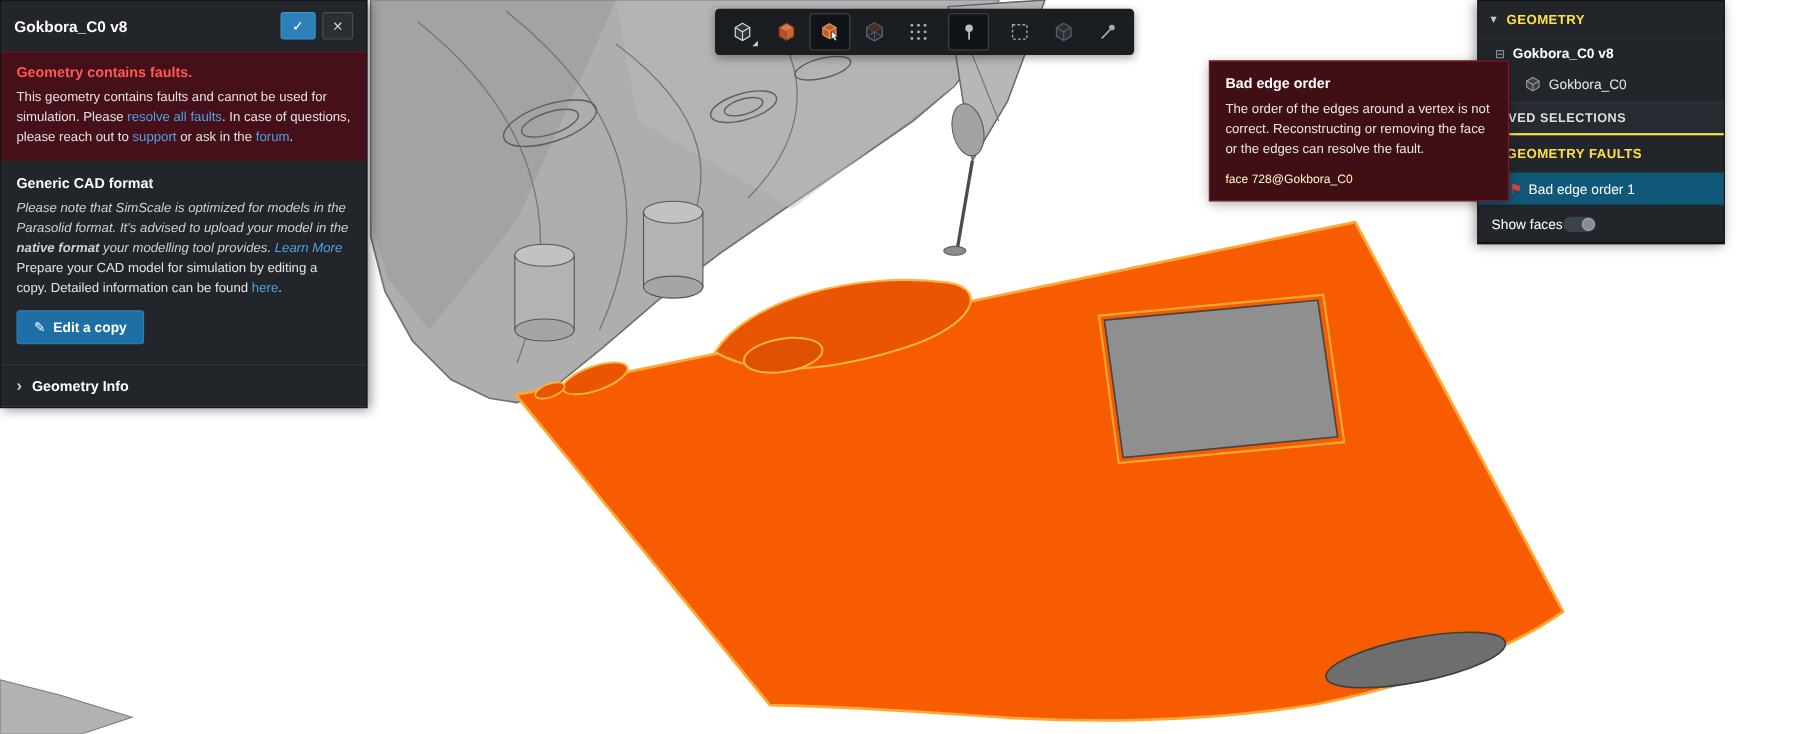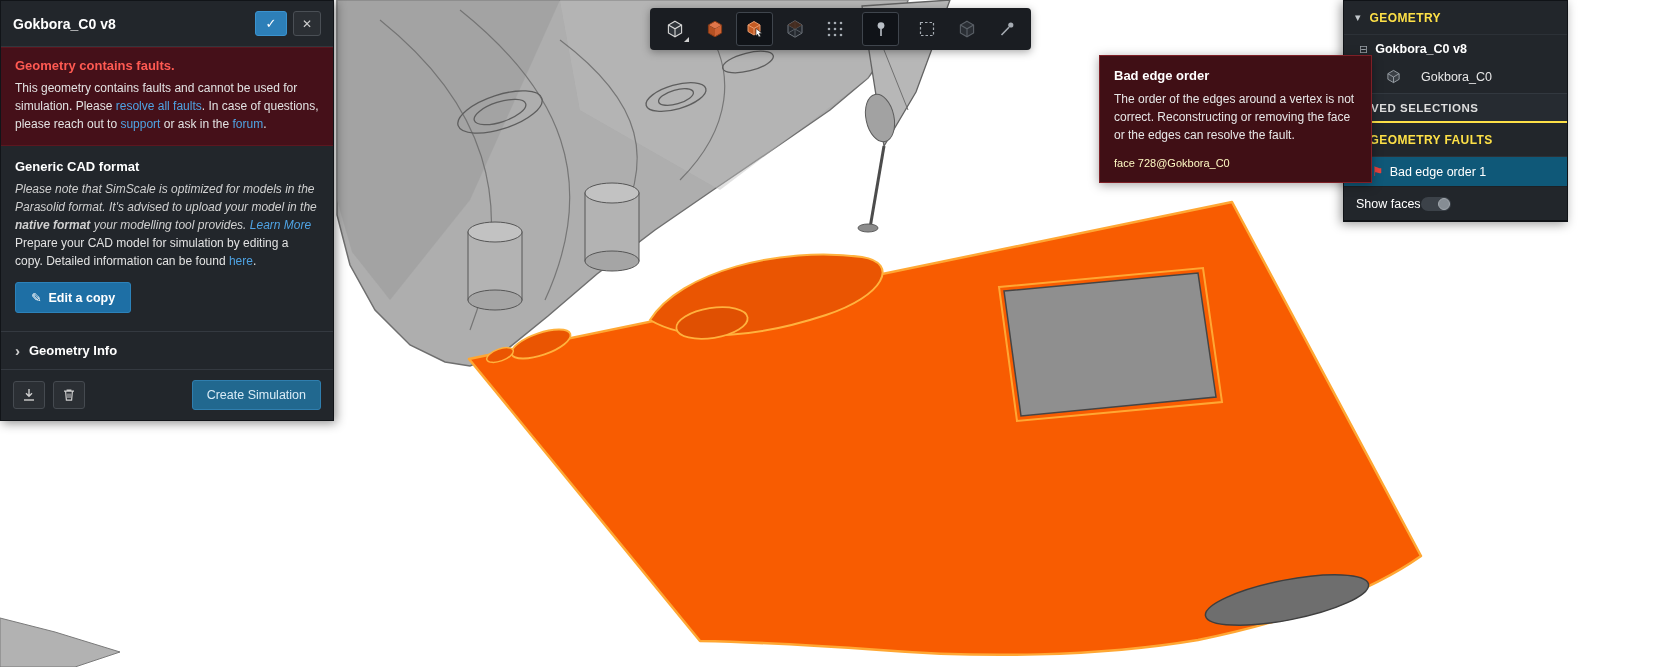--- a/index.html
+++ b/index.html
@@ -102,21 +102,21 @@
   }
   .rp-header {
     height:34px; display:flex; align-items:center; gap:9px; padding:0 11px;
     border-bottom:1px solid #2c3137; cursor:pointer;
   }
   .rp-header .chev { color:#c2c7cc; font-size:11px; }
   .rp-header .rp-h-label { color:#fde047; font-weight:bold; font-size:12px; letter-spacing:.4px; }
   .rp-tree-root { height:28px; display:flex; align-items:center; gap:7px; padding-left:15px; cursor:pointer; }
   .rp-tree-root .tree-toggle { color:#9aa0a6; font-size:11px; }
   .rp-tree-root .lbl { color:#ffffff; font-weight:bold; }
-  .rp-tree-child { height:27px; display:flex; align-items:center; gap:20px; padding-left:42px; cursor:pointer; margin-bottom:3px; }
+  .rp-tree-child { height:27px; display:flex; align-items:center; gap:7px; padding-left:42px; cursor:pointer; margin-bottom:3px; }
   .rp-tree-child .lbl { color:#e8e8e8; }
   .rp-subheader {
     height:30px; background:#262b31; border-top:1px solid #32383f; border-bottom:2px solid #fde047;
     display:flex; align-items:center; padding:0 11px; cursor:pointer;text-align:center;
   }
   .rp-subheader .lbl { font-size:11.5px; font-weight:bold; color:#dfdfdf; letter-spacing:.5px; }
   .fault-row {
     height:30px; background:#0f5878; display:flex; align-items:center; gap:6px;
     padding-left:13px; cursor:pointer; border-bottom:1px solid #1c2126;
   }
@@ -231,36 +231,20 @@
         <span>✎</span>
         <span>Edit a copy</span>
       </button>
     </div>
 
     <div class="geo-info-row">
       <span class="geo-info-chevron">›</span>
       <span class="geo-info-label">Geometry Info</span>
     </div>
 
-    <div class="lp-footer">
-      <button class="icon-btn">
-        <svg width="16" height="16" viewBox="0 0 16 16">
-          <path d="M8 2v7M5 6.2 8 9.2l3-3" fill="none" stroke="#cfcfcf" stroke-width="1.4"></path>
-          <path d="M3 13h10" stroke="#cfcfcf" stroke-width="1.4"></path>
-        </svg>
-      </button>
-      <button class="icon-btn">
-        <svg width="16" height="16" viewBox="0 0 16 16">
-          <path d="M3 4.2h10M6.2 4.2V3h3.6v1.2M4.6 4.2l.8 9h5.2l.8-9" fill="none" stroke="#cfcfcf" stroke-width="1.2"></path>
-          <path d="M7 6.5v4.5M9 6.5v4.5" stroke="#cfcfcf" stroke-width="1"></path>
-        </svg>
-      </button>
-      <span class="spacer"></span>
-      <button class="btn-create-sim">Create Simulation</button>
-    </div>
   </div>
 
   <div class="toolbar">
     <button class="tool">
       <svg width="20" height="20" viewBox="0 0 20 20">
         <path d="M10 2.2 16.6 6v8L10 17.8 3.4 14V6Z" fill="#30353b" stroke="#d8d8d8" stroke-width="1.1"></path>
         <path d="M3.4 6 10 9.8 16.6 6M10 9.8v8" fill="none" stroke="#d8d8d8" stroke-width="1.1"></path>
       </svg>
       <span class="corner"></span>
     </button>

